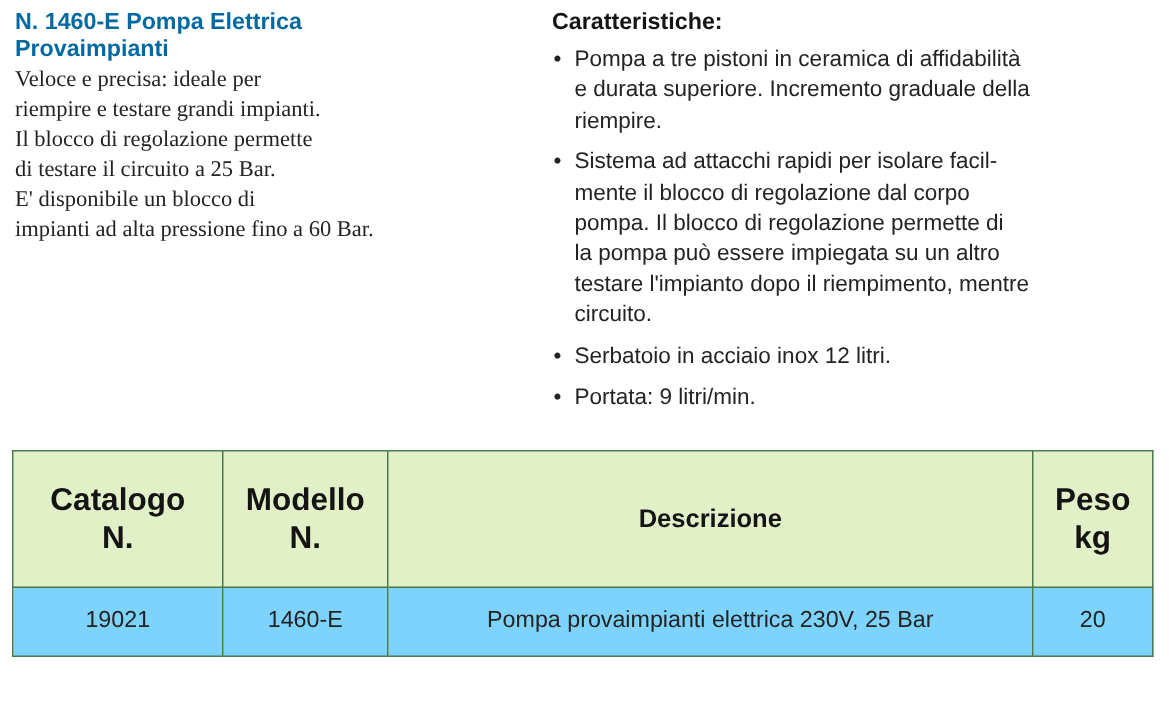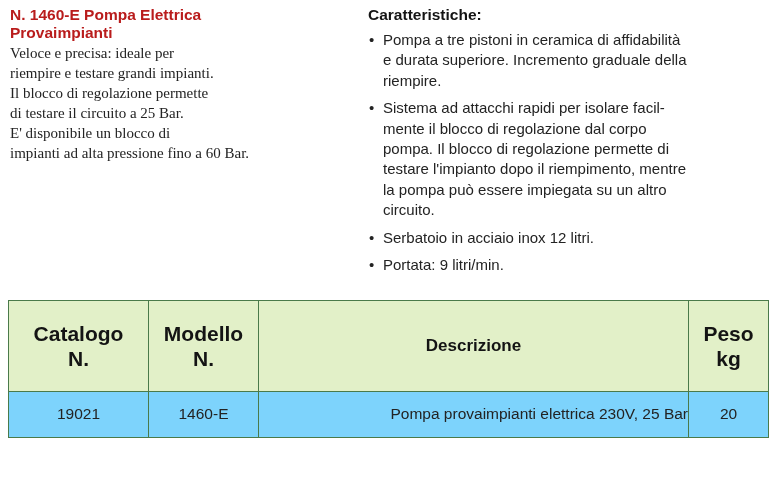--- a/index.html
+++ b/index.html
@@ -35,21 +35,21 @@
   .col-right {
     flex: 1 1 auto;
     padding-left: 15px;
     box-sizing: border-box;
   }
   .prod-title {
     font-size: 15.5px;
     font-weight: bold;
     line-height: 1.17;
     margin: 0 0 2px 0;
-    color: #b91c1c;
+    color: #0369a1;
   }
   .prod-desc {
     font-size: 15px;
     line-height: 1.33;
     margin: 0;
     color: #232323;
     font-family: Liberation Serif, serif;
   }
   .prod-desc div {
     white-space: pre;
@@ -119,21 +119,21 @@
   table.catalog tbody td {
     background: #7dd3fc;
     font-size: 15.5px;
     color: #232323;
     height: 31px;
   }
   td.c-num, td.c-model, td.c-peso {
     text-align: center;
   }
   td.c-desc {
-    text-align: right;
+    text-align: center;
     padding-left: 10px;
   }
   tbody tr td {
     border-top: none;
     border-bottom: none;
   }
   tbody tr:first-child td {
     padding-top: 6px;
   }
   tbody tr:last-child td {
@@ -178,22 +178,22 @@
             <div>riempire.</div>
           </span>
         </li>
 
         <li>
           <span class="bullet">•</span>
           <span class="feat-text">
             <div>Sistema ad attacchi rapidi per isolare facil-</div>
             <div>mente il blocco di regolazione dal corpo</div>
             <div>pompa. Il blocco di regolazione permette di</div>
+            <div>la pompa può essere impiegata su un altro</div>
             <div>testare l'impianto dopo il riempimento, mentre</div>
-            <div>la pompa può essere impiegata su un altro</div>
             <div>circuito.</div>
           </span>
         </li>
 
         <li>
           <span class="bullet">•</span>
           <span class="feat-text">
             <div>Serbatoio in acciaio inox 12 litri.</div>
           </span>
         </li>

